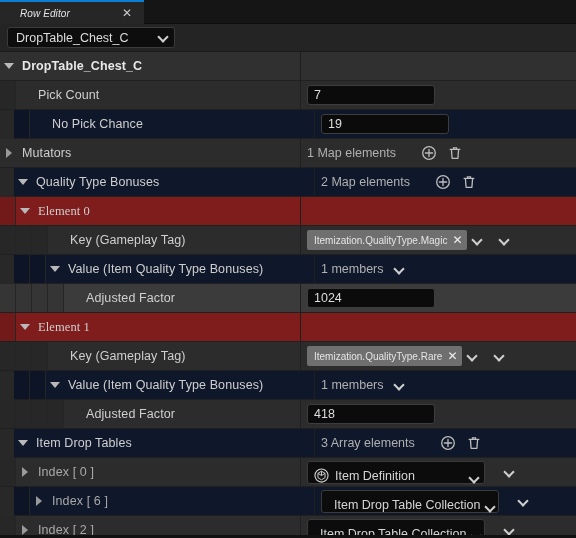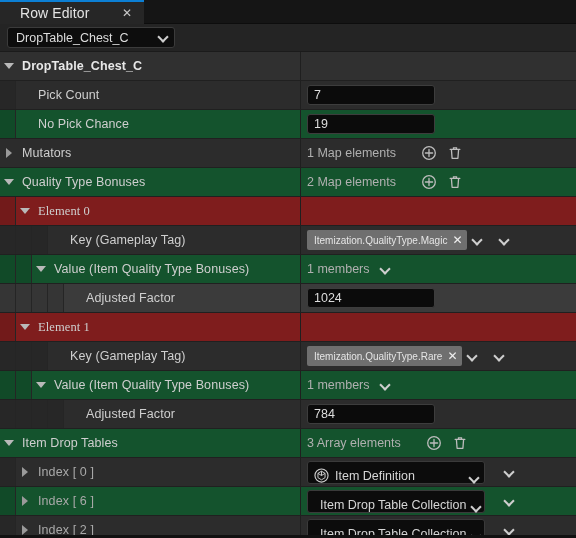--- a/index.html
+++ b/index.html
@@ -32,23 +32,24 @@
     min-width: 144px;
     background: #262626;
     display: flex;
     align-items: center;
     padding: 0 8px 0 20px;
     border-top: 2px solid #0c7fd4;
     gap: 10px;
   }
   .tab-label {
     color: #e4e4e4;
-    font-size: 14px;
+    font-size: 10px;
     letter-spacing: .1px;
     white-space: nowrap;
+    font-style: italic;
   }
   .tab-close {
     color: #c8c8c8;
     font-size: 12px;
     line-height: 1;
     margin-left: auto;
     padding: 0 4px;
     font-family: "DejaVu Sans", sans-serif;
   }
   .tabbar-fill {
@@ -112,21 +113,21 @@
   .row {
     position: relative;
     display: flex;
     height: 29px;
     align-items: stretch;
     border-bottom: 1px solid #202020;
   }
   .row.h-cat   { background: #303030; }  
   .row.h-dark  { background: #7f1d1d; font-family: Liberation Serif, serif; }  
   .row.h-norm  { background: #2c2c2c; }  
-  .row.h-alt   { background: #14532d; }  
+  .row.h-alt   { background: #0f172a; margin-left: 14px; }  
   .row.h-light { background: #3b3b3b; }  
 
   .name-col {
     position: relative;
     width: 300px;
     flex: 0 0 300px;
     display: flex;
     align-items: center;
     overflow: hidden;
   }
@@ -494,21 +495,21 @@
         <div class="guides">
           <div class="guide"></div>
             <div class="guide"></div>
             <div class="guide"></div>
             <div class="guide"></div>
         </div>
         <span class="name-text pad-22">Adjusted Factor</span>
       </div>
       <div class="val-col">
         <div class="numfield">
-          <span>784</span>
+          <span>418</span>
         </div>
       </div>
     </div>
 
     <div class="row h-alt">
       <div class="name-col">
         <div class="twisty">
             <i class="tw-down"></i>
           </div>
         <span class="name-text">Item Drop Tables</span>

